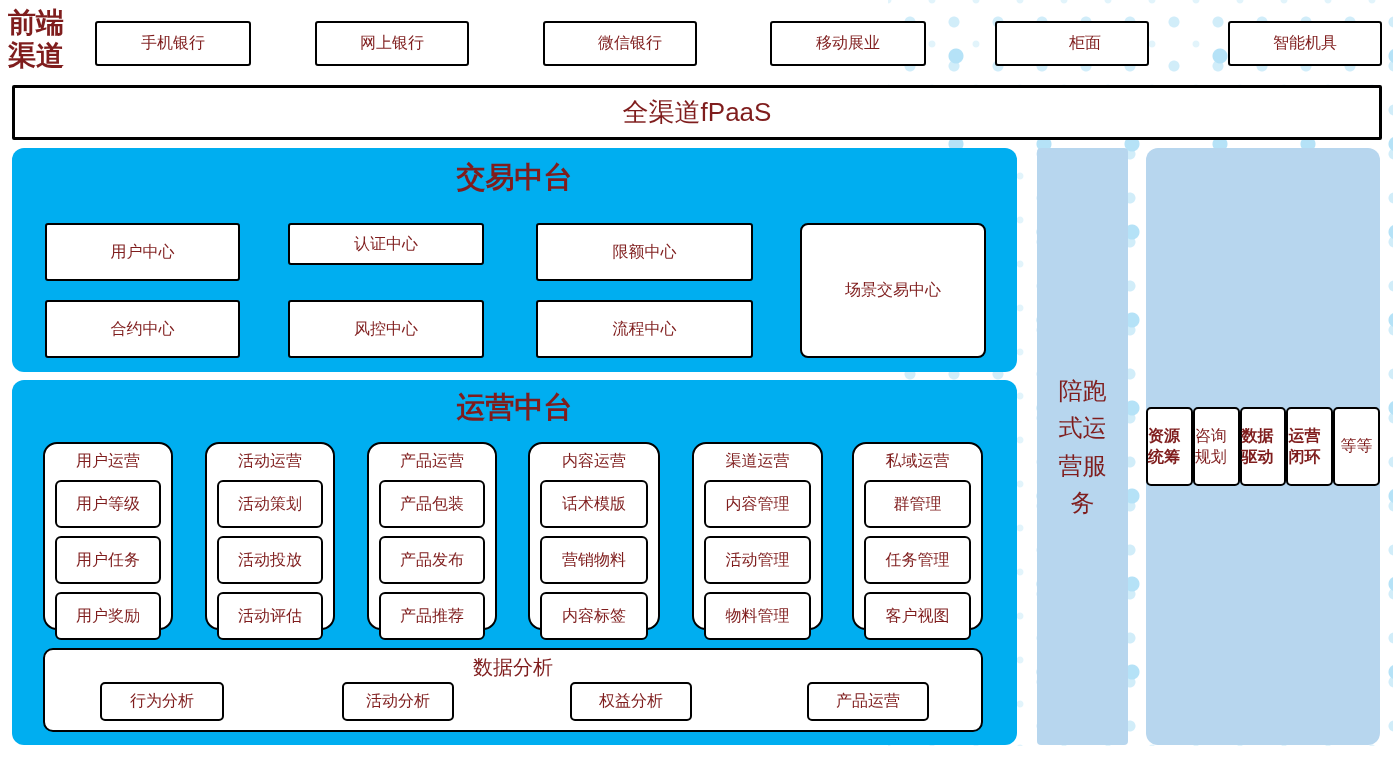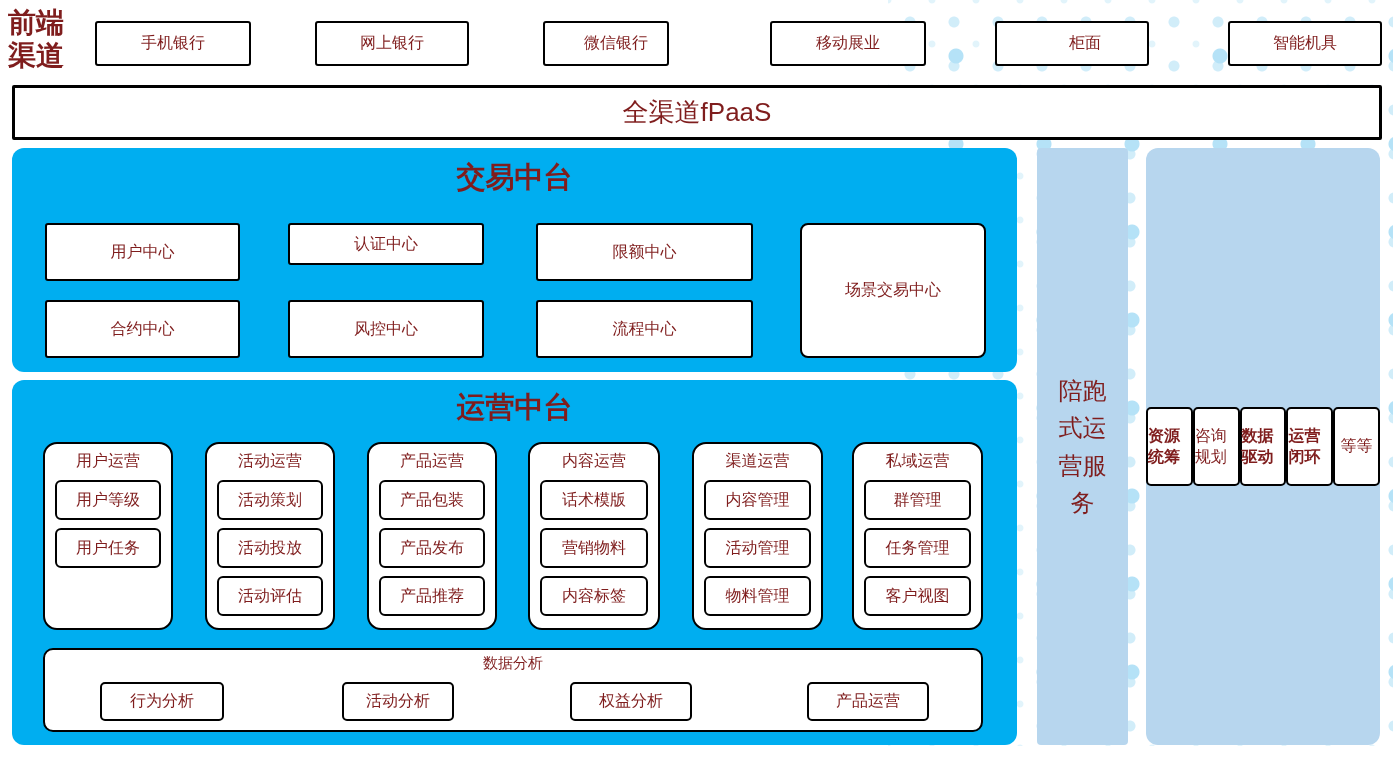--- a/index.html
+++ b/index.html
@@ -40,29 +40,29 @@
     position:absolute;background:#fff;border:2px solid #000;border-radius:3px;box-sizing:border-box;
     display:flex;align-items:center;justify-content:center;font-size:16px;
   }
   .scene{border-radius:8px;}
   .card{
     position:absolute;top:62px;height:188px;background:#fff;border:2px solid #000;border-radius:14px;
     box-sizing:border-box;
   }
   .card-title{margin-top:7px;text-align:center;font-size:16px;}
   .card-item{
-    margin:8px 10px 0 10px;height:40px;background:#fff;border:2px solid #000;border-radius:6px;
+    margin:8px 10px 0 10px;height:48px;background:#fff;border:2px solid #000;border-radius:6px;
     box-sizing:border-box;display:flex;align-items:center;justify-content:center;font-size:16px;
   }
   .card-item:first-of-type{margin-top:6px;}
   .analysis{
     position:absolute;left:31px;top:268px;width:940px;height:84px;background:#fff;
     border:2px solid #000;border-radius:10px;box-sizing:border-box;
   }
-  .analysis-title{text-align:center;font-size:15px;margin-top:4px;}
+  .analysis-title{text-align:center;font-size:20px;margin-top:4px;}
   .an-item{
     position:absolute;top:32px;height:39px;background:#fff;border:2px solid #000;border-radius:5px;
     box-sizing:border-box;display:flex;align-items:center;justify-content:center;font-size:16px;
   }
   .companion{
     position:absolute;left:1037px;top:148px;width:91px;height:597px;background:#B7D6EE;
     border-radius:4px;display:flex;align-items:center;justify-content:center;
   }
   .companion p{
     margin:0;width:50px;font-size:24px;line-height:1.55;word-break:break-all;text-align:center;
@@ -79,21 +79,21 @@
 </head>
 <body>
 
 <div class="canvas">
 
   <div class="dots"></div>
 
   <div class="front-label">前端渠道</div>
   <div class="chan" style="left:95px;width:156px;">手机银行</div>
   <div class="chan" style="left:315px;width:154px;">网上银行</div>
-  <div class="chan" style="left:543px;width:126px;padding-left:20px;">微信银行</div>
+  <div class="chan" style="left:543px;width:154px;padding-left:20px;">微信银行</div>
   <div class="chan" style="left:770px;width:156px;">移动展业</div>
   <div class="chan" style="left:995px;width:154px;padding-left:26px;">柜面</div>
   <div class="chan" style="left:1228px;width:154px;">智能机具</div>
 
   <div class="fpaas">全渠道fPaaS</div>
 
   <div class="bluesec" style="top:148px;height:224px;">
     <div class="sec-title" style="top:10px;">交易中台</div>
     <div class="wbox" style="left:33px;top:75px;width:195px;height:58px;">用户中心</div>
     <div class="wbox" style="left:276px;top:75px;width:196px;height:42px;">认证中心</div>
@@ -104,20 +104,21 @@
     <div class="wbox scene" style="left:788px;top:75px;width:186px;height:135px;">场景交易中心</div>
   </div>
 
   <div class="bluesec" style="top:380px;height:365px;">
     <div class="sec-title" style="top:8px;">运营中台</div>
 
     <div class="card" style="left:31px;width:130px;">
       <div class="card-title">用户运营</div>
       <div class="card-item">用户等级</div>
       <div class="card-item">用户任务</div>
+      <div class="card-item">用户奖励</div>
     </div>
     <div class="card" style="left:193px;width:130px;">
       <div class="card-title">活动运营</div>
       <div class="card-item">活动策划</div>
       <div class="card-item">活动投放</div>
       <div class="card-item">活动评估</div>
     </div>
     <div class="card" style="left:355px;width:130px;">
       <div class="card-title">产品运营</div>
       <div class="card-item">产品包装</div>

